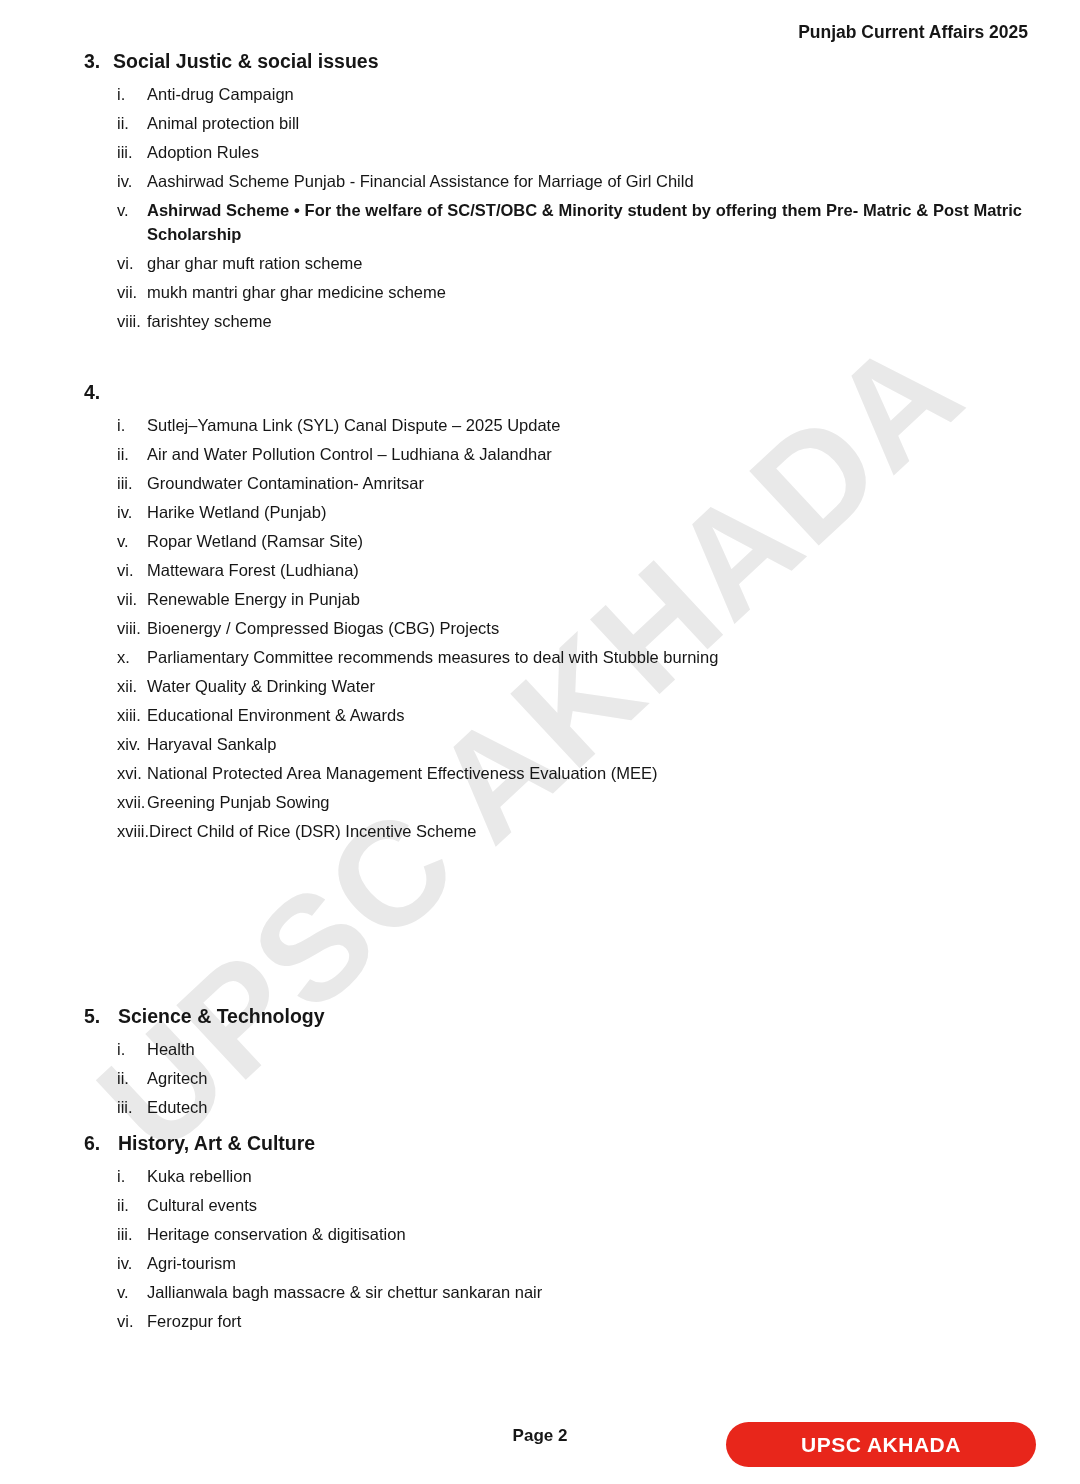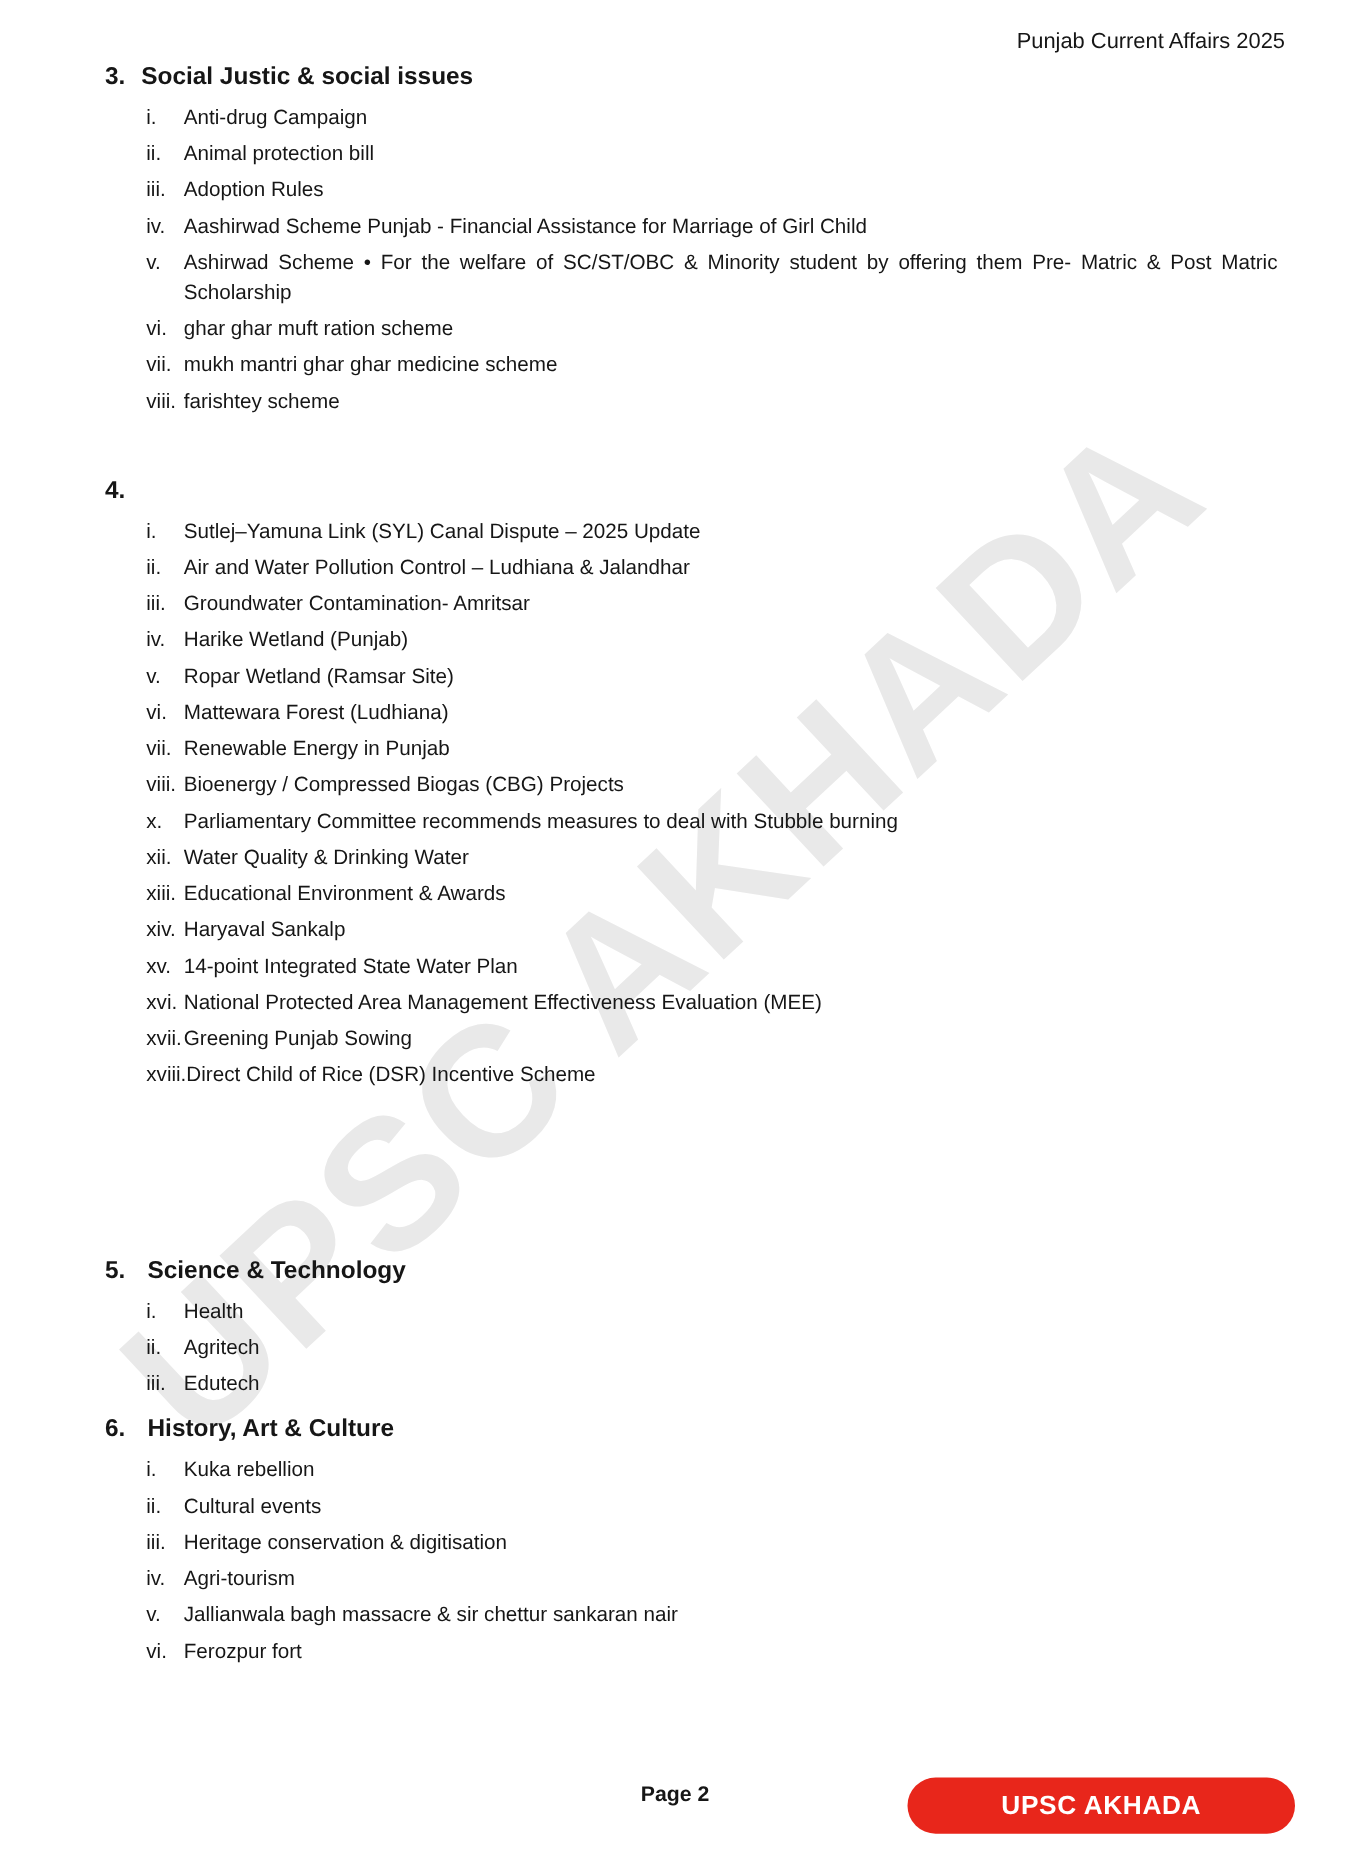--- a/index.html
+++ b/index.html
@@ -24,21 +24,21 @@
     color: #e9e9e9;
     white-space: nowrap;
     z-index: 0;
     user-select: none;
   }
   .header-title {
     position: absolute;
     top: 22px;
     right: 52px;
     font-size: 17.5px;
-    font-weight: normal;
+    font-weight: bold;
     z-index: 2;
   }
   .sec {
     position: absolute;
     left: 84px;
     width: 944px;
     z-index: 1;
   }
   .sec-h {
     display: flex;
@@ -53,21 +53,21 @@
   .item {
     display: flex;
     align-items: flex-start;
     font-size: 16.5px;
     line-height: 24px;
     margin-bottom: 5px;
     padding-left: 33px;
   }
   .item .rn { flex: none; min-width: 30px; }
   .item .it { flex: 1 1 auto; }
-  .item.justify .it { max-width: 875px; text-align: justify; }
+  .item.justify .it { max-width: 875px; text-align: justify; font-weight: bold; }
   .footer-page {
     position: absolute;
     top: 1426px;
     left: 0;
     width: 1080px;
     text-align: center;
     font-size: 17px;
     font-weight: bold;
     z-index: 1;
   }
@@ -188,24 +188,20 @@
         </li>
       <li class="item">
           <span class="rn">xiii.</span>
           <span class="it">Educational Environment &amp; Awards</span>
         </li>
       <li class="item">
           <span class="rn">xiv.</span>
           <span class="it">Haryaval Sankalp</span>
         </li>
       <li class="item">
-          <span class="rn">xv.</span>
-          <span class="it">14-point Integrated State Water Plan</span>
-        </li>
-      <li class="item">
           <span class="rn">xvi.</span>
           <span class="it">National Protected Area Management Effectiveness Evaluation (MEE)</span>
         </li>
       <li class="item">
           <span class="rn">xvii.</span>
           <span class="it">Greening Punjab Sowing</span>
         </li>
       <li class="item">
           <span class="rn">xviii.</span>
           <span class="it">Direct Child of Rice (DSR) Incentive Scheme</span>

